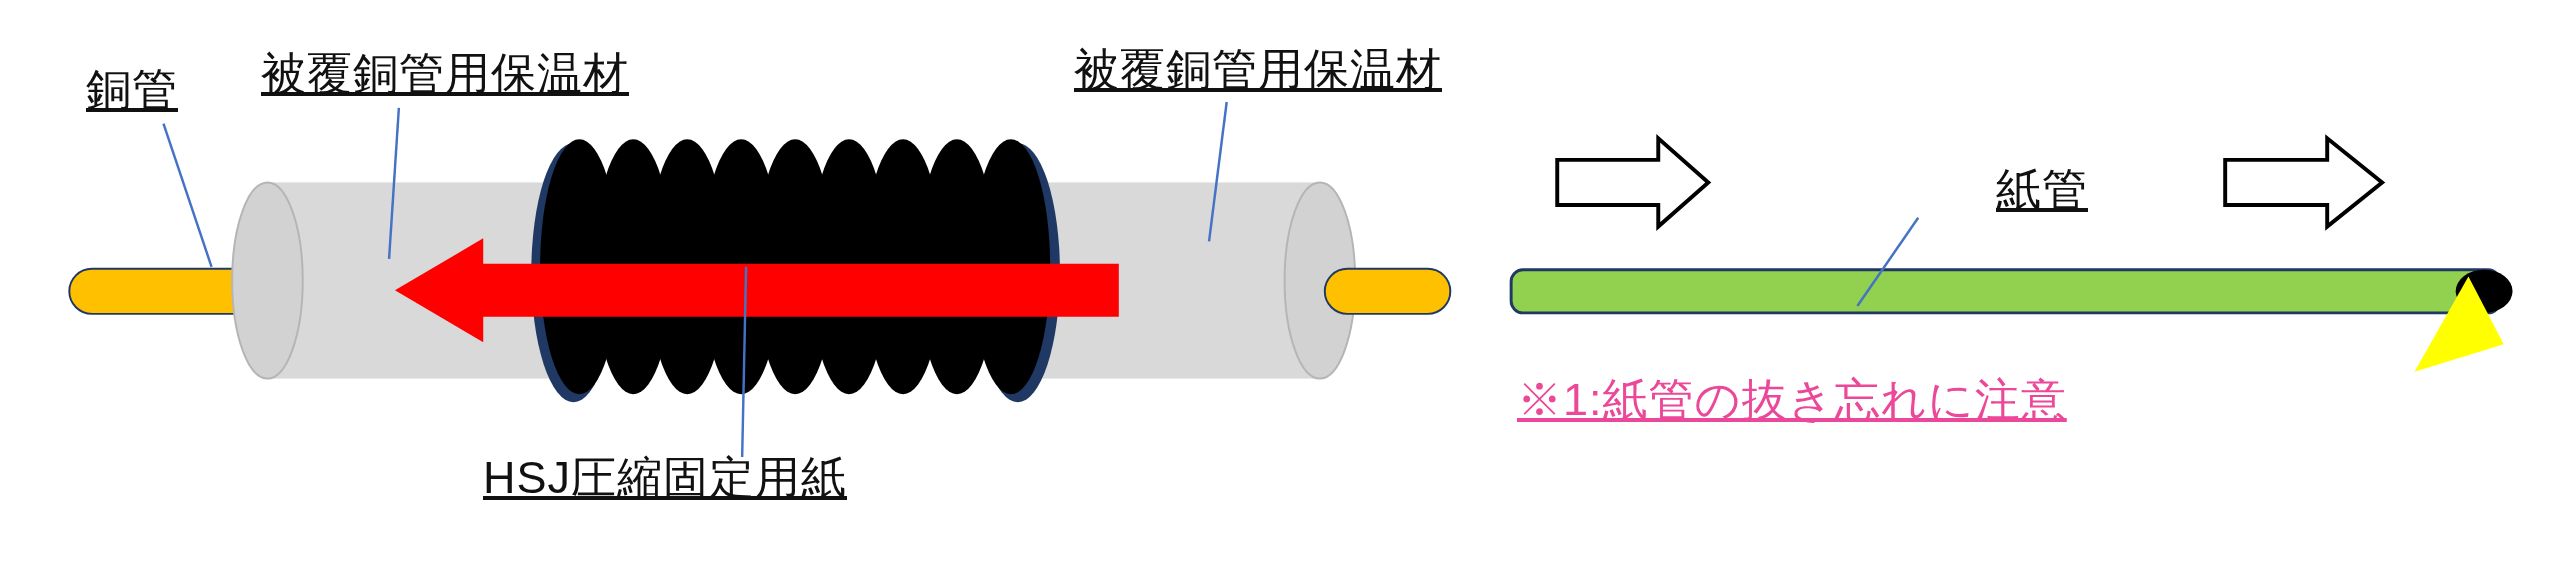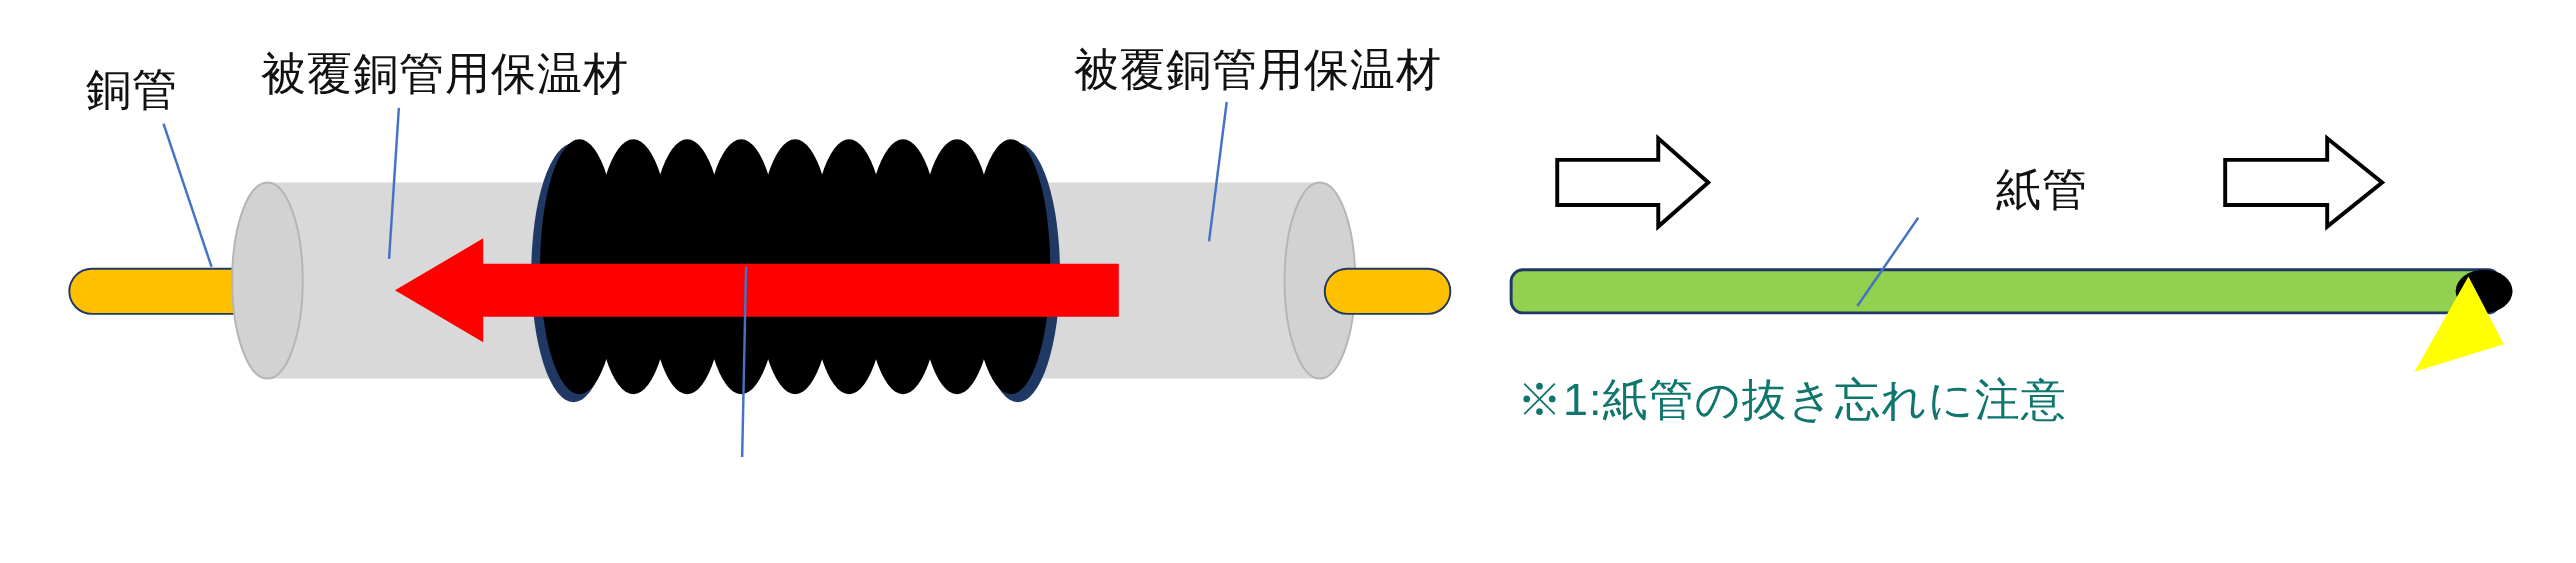--- a/index.html
+++ b/index.html
@@ -20,23 +20,24 @@
     left: 0;
     top: 0;
   }
   .label {
     position: absolute;
     font-size: 45px;
     line-height: 1.1;
     color: #111111;
     white-space: nowrap;
     letter-spacing: 1px;
+    text-decoration: underline;
   }
   .label.warning {
-    color: #0f766e;
+    color: #ec4899;
     font-weight: 400;
   }
 </style>
 </head>
 <body>
 
 <div class="canvas">
 
   <svg width="2576" height="563" viewBox="0 0 2625 574">
 
@@ -82,19 +83,20 @@
     <line x1="756" y1="466" x2="760" y2="272" stroke="#4472C4" stroke-width="2.5"></line>
     <line x1="1955" y1="222" x2="1893" y2="312" stroke="#4472C4" stroke-width="2.5"></line>
   </svg>
 
   <div class="label" style="left:86px;  top:65px;">銅管</div>
 
   <div class="label" style="left:261px; top:49px;">被覆銅管用保温材</div>
 
   <div class="label" style="left:1074px; top:45px;">被覆銅管用保温材</div>
 
+  <div class="label" style="left:483px; top:453px;">HSJ圧縮固定用紙</div>
 
   <div class="label" style="left:1996px; top:165px;">紙管</div>
 
   <div class="label warning" style="left:1517px; top:375px;">※1:紙管の抜き忘れに注意</div>
 
 </div>
 
 
 </body></html>

